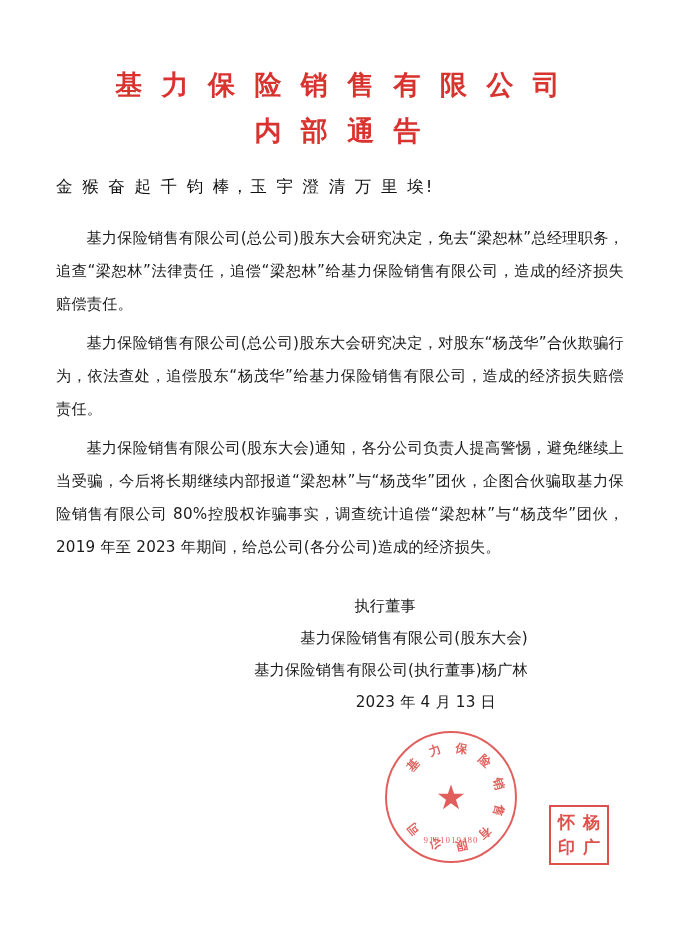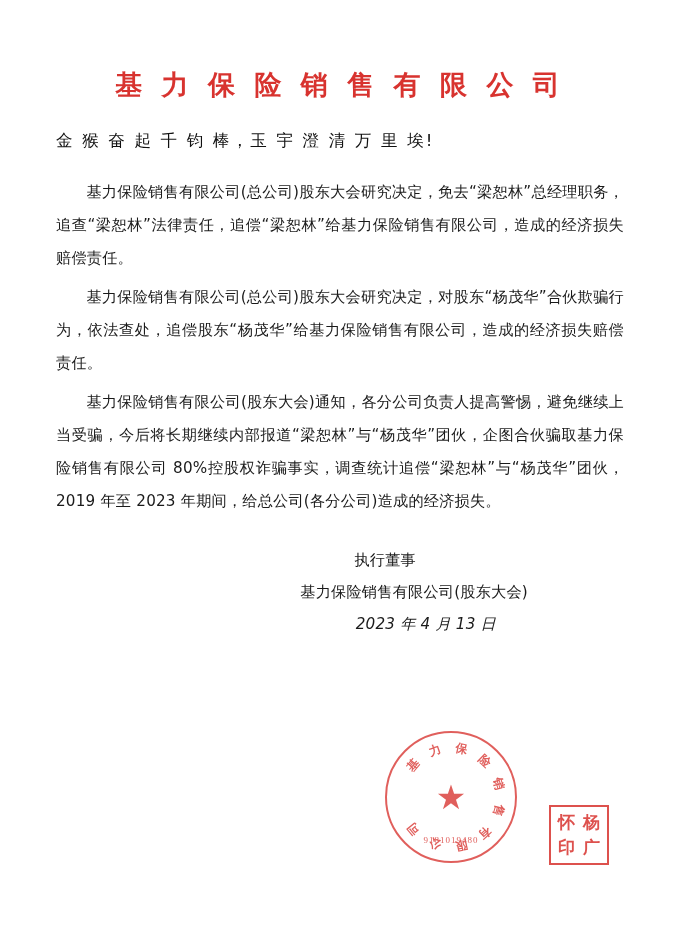--- a/index.html
+++ b/index.html
@@ -60,21 +60,21 @@
   }
   .closing-line {
     font-size: 15.2px;
     line-height: 32px;
     text-align: right;
     padding-right: 96px;
     letter-spacing: 0.2px;
     white-space: nowrap;
   }
   .closing-line.indent1 { padding-right: 208px; }
-  .closing-line.date { padding-right: 128px; font-style: italic; }
+  .closing-line.date { padding-right: 128px; }
 
   
   .seal {
     position: absolute;
     left: 385px;
     top: 731px;
     width: 128px;
     height: 128px;
     border-radius: 50%;
     border: 2.5px solid #d8332f;
@@ -142,35 +142,37 @@
     justify-content: center;
   }
 </style>
 </head>
 <body>
 
 <div class="page">
 
   <div class="title-block">
     <div class="title-line">基 力 保 险 销 售 有 限 公 司</div>
+    <div class="title-line">内 部 通 告</div>
   </div>
 
   <div class="slogan-block">
     <div class="slogan">金 猴 奋 起 千 钧 棒，玉 宇 澄 清 万 里 埃!</div>
   </div>
 
   <div class="body-text">
     <p class="para">基力保险销售有限公司(总公司)股东大会研究决定，免去“梁恕林”总经理职务，追查“梁恕林”法律责任，追偿“梁恕林”给基力保险销售有限公司，造成的经济损失赔偿责任。</p>
     <p class="para">基力保险销售有限公司(总公司)股东大会研究决定，对股东“杨茂华”合伙欺骗行为，依法查处，追偿股东“杨茂华”给基力保险销售有限公司，造成的经济损失赔偿责任。</p>
     <p class="para">基力保险销售有限公司(股东大会)通知，各分公司负责人提高警惕，避免继续上当受骗，今后将长期继续内部报道“梁恕林”与“杨茂华”团伙，企图合伙骗取基力保险销售有限公司 80%控股权诈骗事实，调查统计追偿“梁恕林”与“杨茂华”团伙，2019 年至 2023 年期间，给总公司(各分公司)造成的经济损失。</p>
   </div>
 
   <div class="closing">
     <div class="closing-line indent1">执行董事</div>
     <div class="closing-line">基力保险销售有限公司(股东大会)</div>
+    <div class="closing-line">基力保险销售有限公司(执行董事)杨广林</div>
     <div class="closing-line date">2023 年 4 月 13 日</div>
   </div>
 
   <div class="seal">
     <div class="ring-text" id="seal-ring">
         <span style="transform: translate(-37.5362px, -31.4966px) rotate(-50deg) translate(-50%, -50%);">基</span>
         <span style="transform: translate(-15.863px, -46.3613px) rotate(-18.8889deg) translate(-50%, -50%);">力</span>
         <span style="transform: translate(10.3735px, -47.8894px) rotate(12.2222deg) translate(-50%, -50%);">保</span>
         <span style="transform: translate(33.6258px, -35.6413px) rotate(43.3333deg) translate(-50%, -50%);">险</span>
         <span style="transform: translate(47.2052px, -13.1405px) rotate(74.4444deg) translate(-50%, -50%);">销</span>

